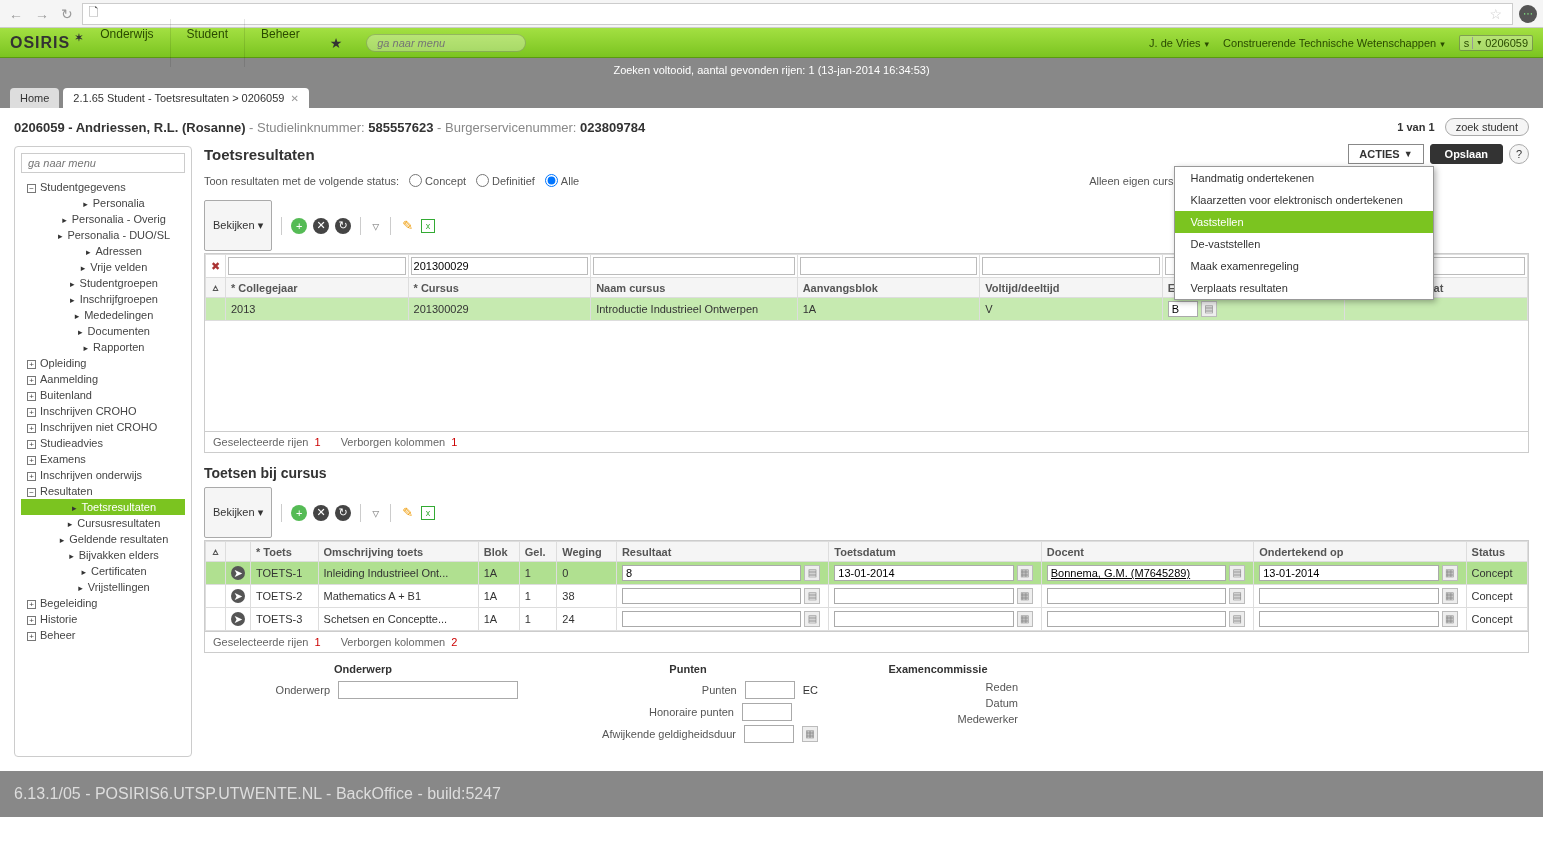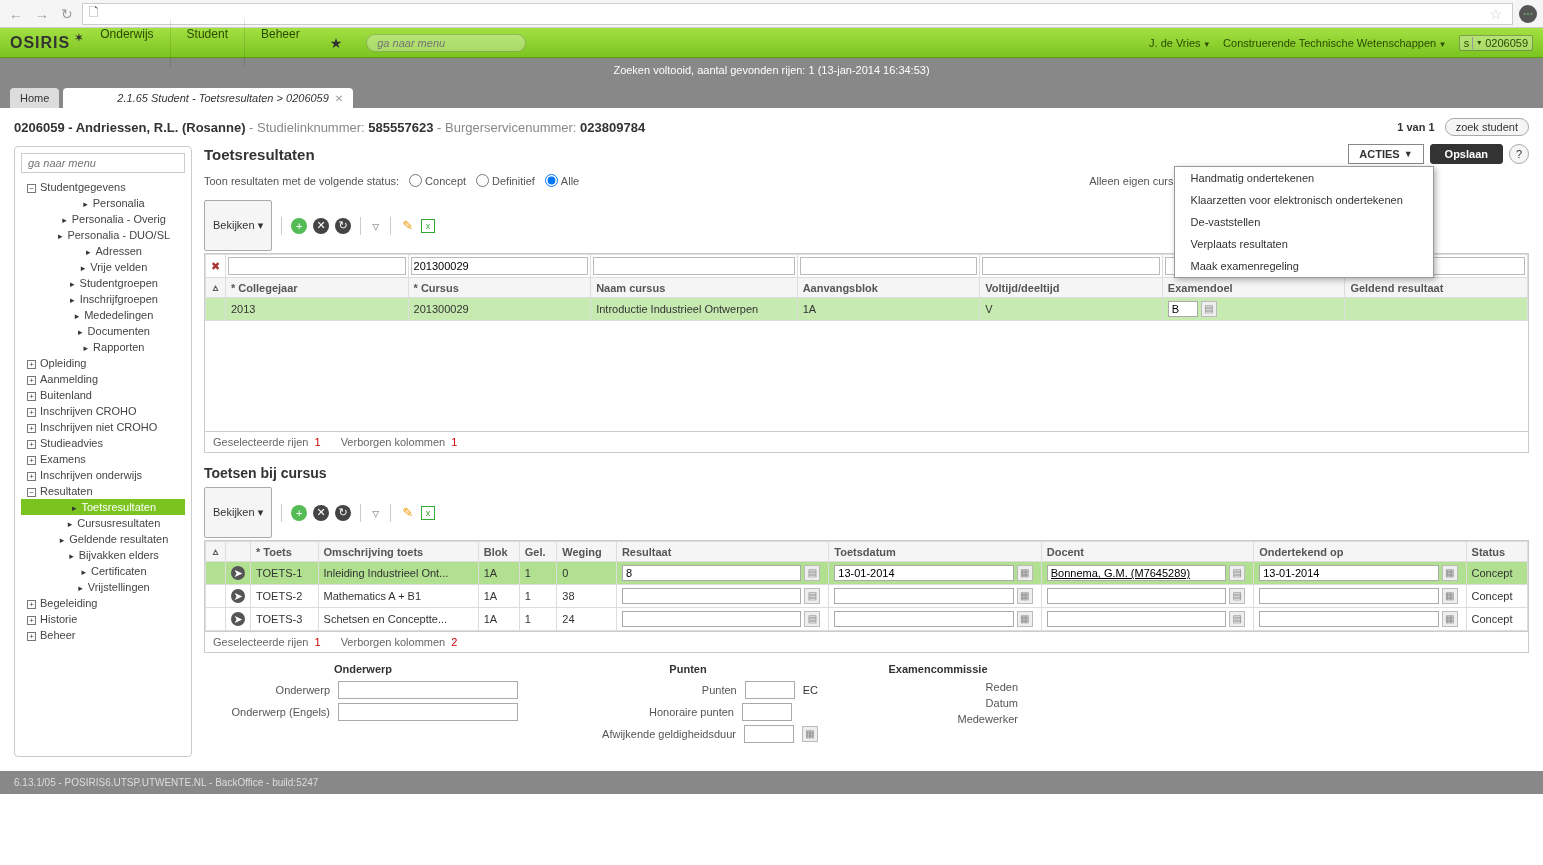--- a/index.html
+++ b/index.html
@@ -91,21 +91,21 @@
 
 .form-section { display: flex; gap: 40px; padding: 10px 4px; font-size: 11px; }
 .form-col { }
 .form-col h4 { margin: 0 0 6px 0; font-size: 11px; font-weight: bold; text-align: center; }
 .form-row { display: flex; align-items: center; gap: 8px; margin-bottom: 4px; justify-content: flex-end; }
 .form-row label { color: #555; }
 .form-row input { border: 1px solid #aaa; padding: 2px; width: 180px; font-size:11px; }
 .form-row input.sm { width: 50px; }
 .form-row .date-icon { width:16px;height:16px;border:1px solid #bbb;background:#eee;cursor:pointer;display:inline-block;text-align:center;line-height:14px;font-size:10px;color:#888; }
 
-.footer-bar { background: #888; color: #ddd; font-size: 10px; padding: 6px 14px; }
+.footer-bar { background: #888; color: #ddd; font-size: 16px; padding: 14px 14px; }
 .delete-icon-cell { color:#a33; font-size:12px; text-align:center;}
 </style>
 </head>
 <body>
 
 <div class="browser-bar">
   <span class="nav-icon">←</span>
   <span class="nav-icon">→</span>
   <span class="nav-icon">↻</span>
   <div class="url-box">
@@ -133,21 +133,21 @@
       <span>0206059</span>
     </span>
   </div>
 </div>
 
 <div class="status-bar">Zoeken voltooid, aantal gevonden rijen: 1 (13-jan-2014 16:34:53)</div>
 
 <div class="tabs-bar">
   <div class="tab inactive">Home</div>
   <div class="tab">
-    <span style="font-style:italic;margin-left:44px;">2.1.65 Student - Toetsresultaten &gt; 0206059</span>
+    <span style="">2.1.65 Student - Toetsresultaten &gt; 0206059</span>
     <span class="close">✕</span>
   </div>
 </div>
 
 <div class="content-header">
   <div class="student-info">
     <b>0206059</b>
     <b> - </b>
     <b>Andriessen, R.L. (Rosanne)</b>
     <span class="gray"> - </span>
@@ -201,23 +201,24 @@
   <div class="main-panel">
     <div class="actions-bar">
       <div style="position:relative;">
         <div class="acties-btn">
             <span>ACTIES</span>
             <span style="font-size:9px;">▼</span>
           </div>
         <div class="dropdown-menu">
           <div class="item">Handmatig ondertekenen</div>
           <div class="item">Klaarzetten voor elektronisch ondertekenen</div>
+          <div class="item hover">Vaststellen</div>
           <div class="item">De-vaststellen</div>
+          <div class="item">Maak examenregeling</div>
           <div class="item">Verplaats resultaten</div>
-          <div class="item">Maak examenregeling</div>
         </div>
       </div>
       <div class="opslaan-btn">Opslaan</div>
       <div class="help-btn">?</div>
     </div>
 
     <div class="panel-title">Toetsresultaten</div>
     <div class="filter-row">
       <span>Toon resultaten met de volgende status:</span>
       <label class="radio">
@@ -375,24 +376,20 @@
       <span><span>Verborgen kolommen</span>&nbsp;&nbsp;<span class="num">2</span></span>
     </div>
 
     <div class="form-section">
       <div class="form-col" style="width:310px;">
         <h4>Onderwerp</h4>
         <div class="form-row">
             <label>Onderwerp</label>
             <input style="">
           </div>
-        <div class="form-row">
-            <label>Onderwerp (Engels)</label>
-            <input style="">
-          </div>
       </div>
       <div class="form-col" style="width:260px;">
         <h4>Punten</h4>
         <div class="form-row">
             <label>Punten</label>
             <input class="sm" style="">
             <span>EC</span>
           </div>
         <div class="form-row">
             <label>Honoraire punten</label>

